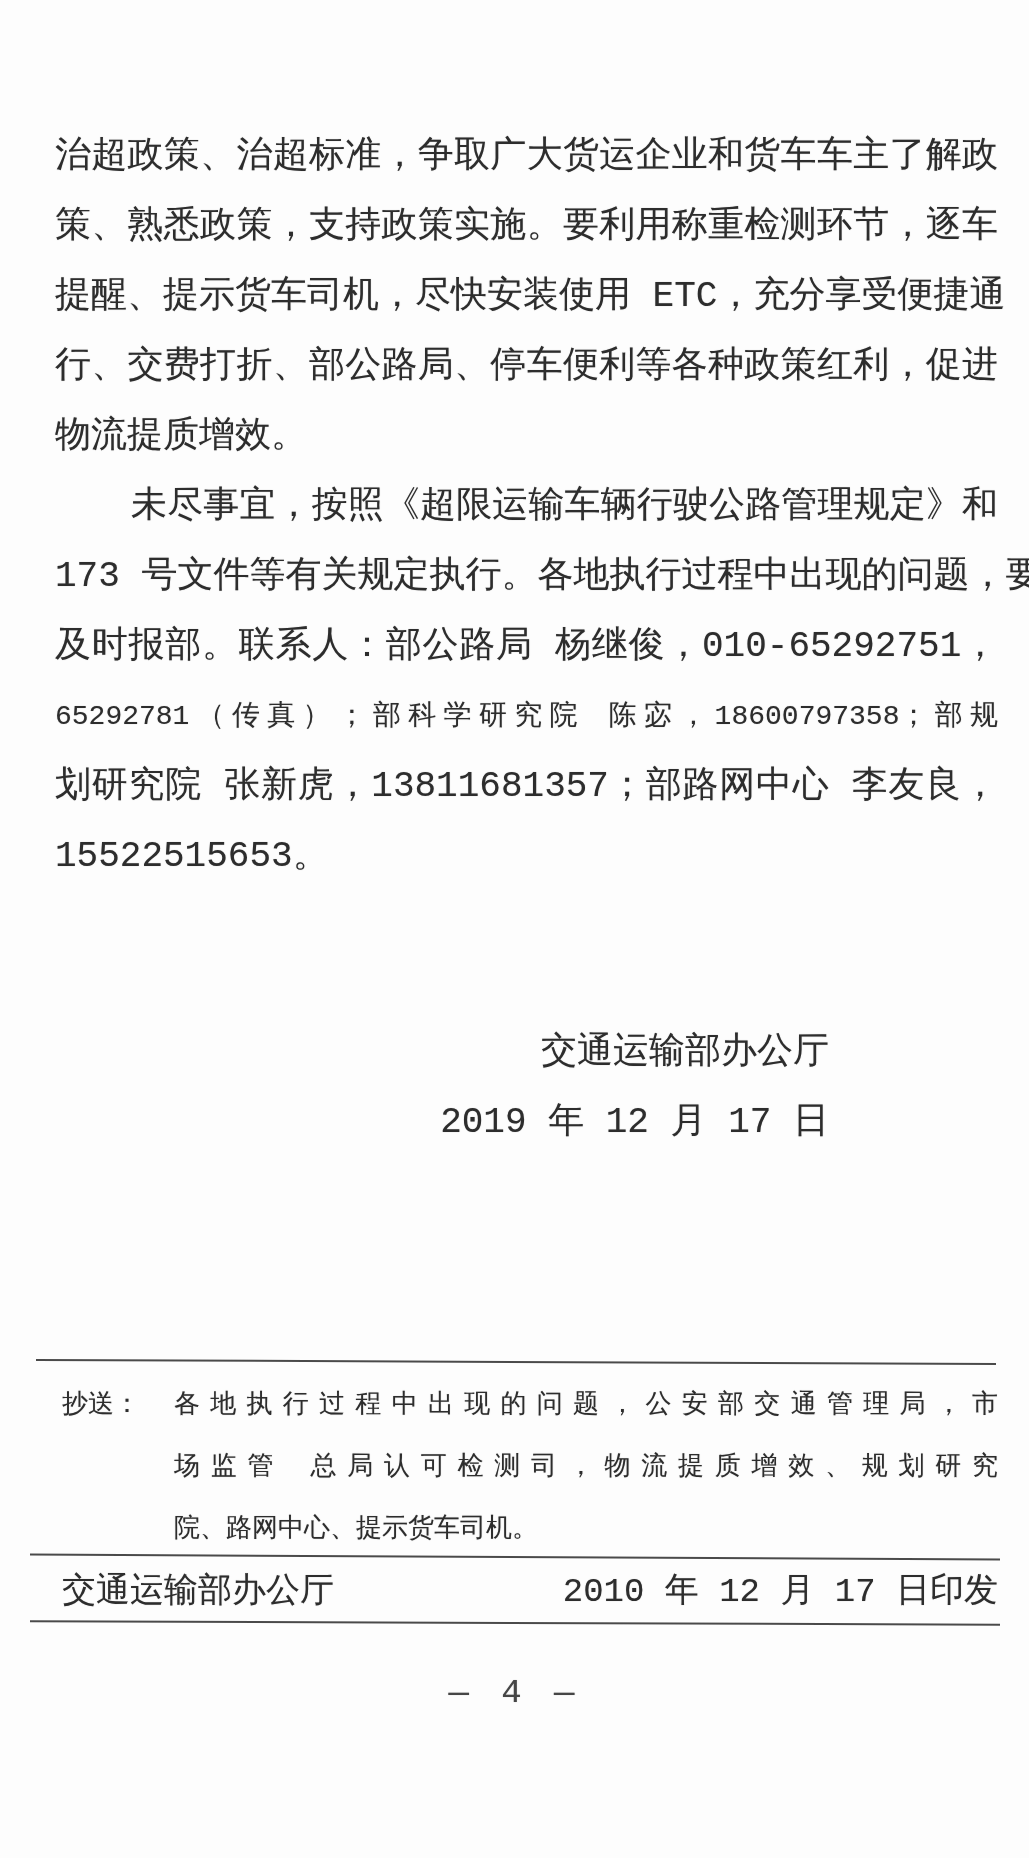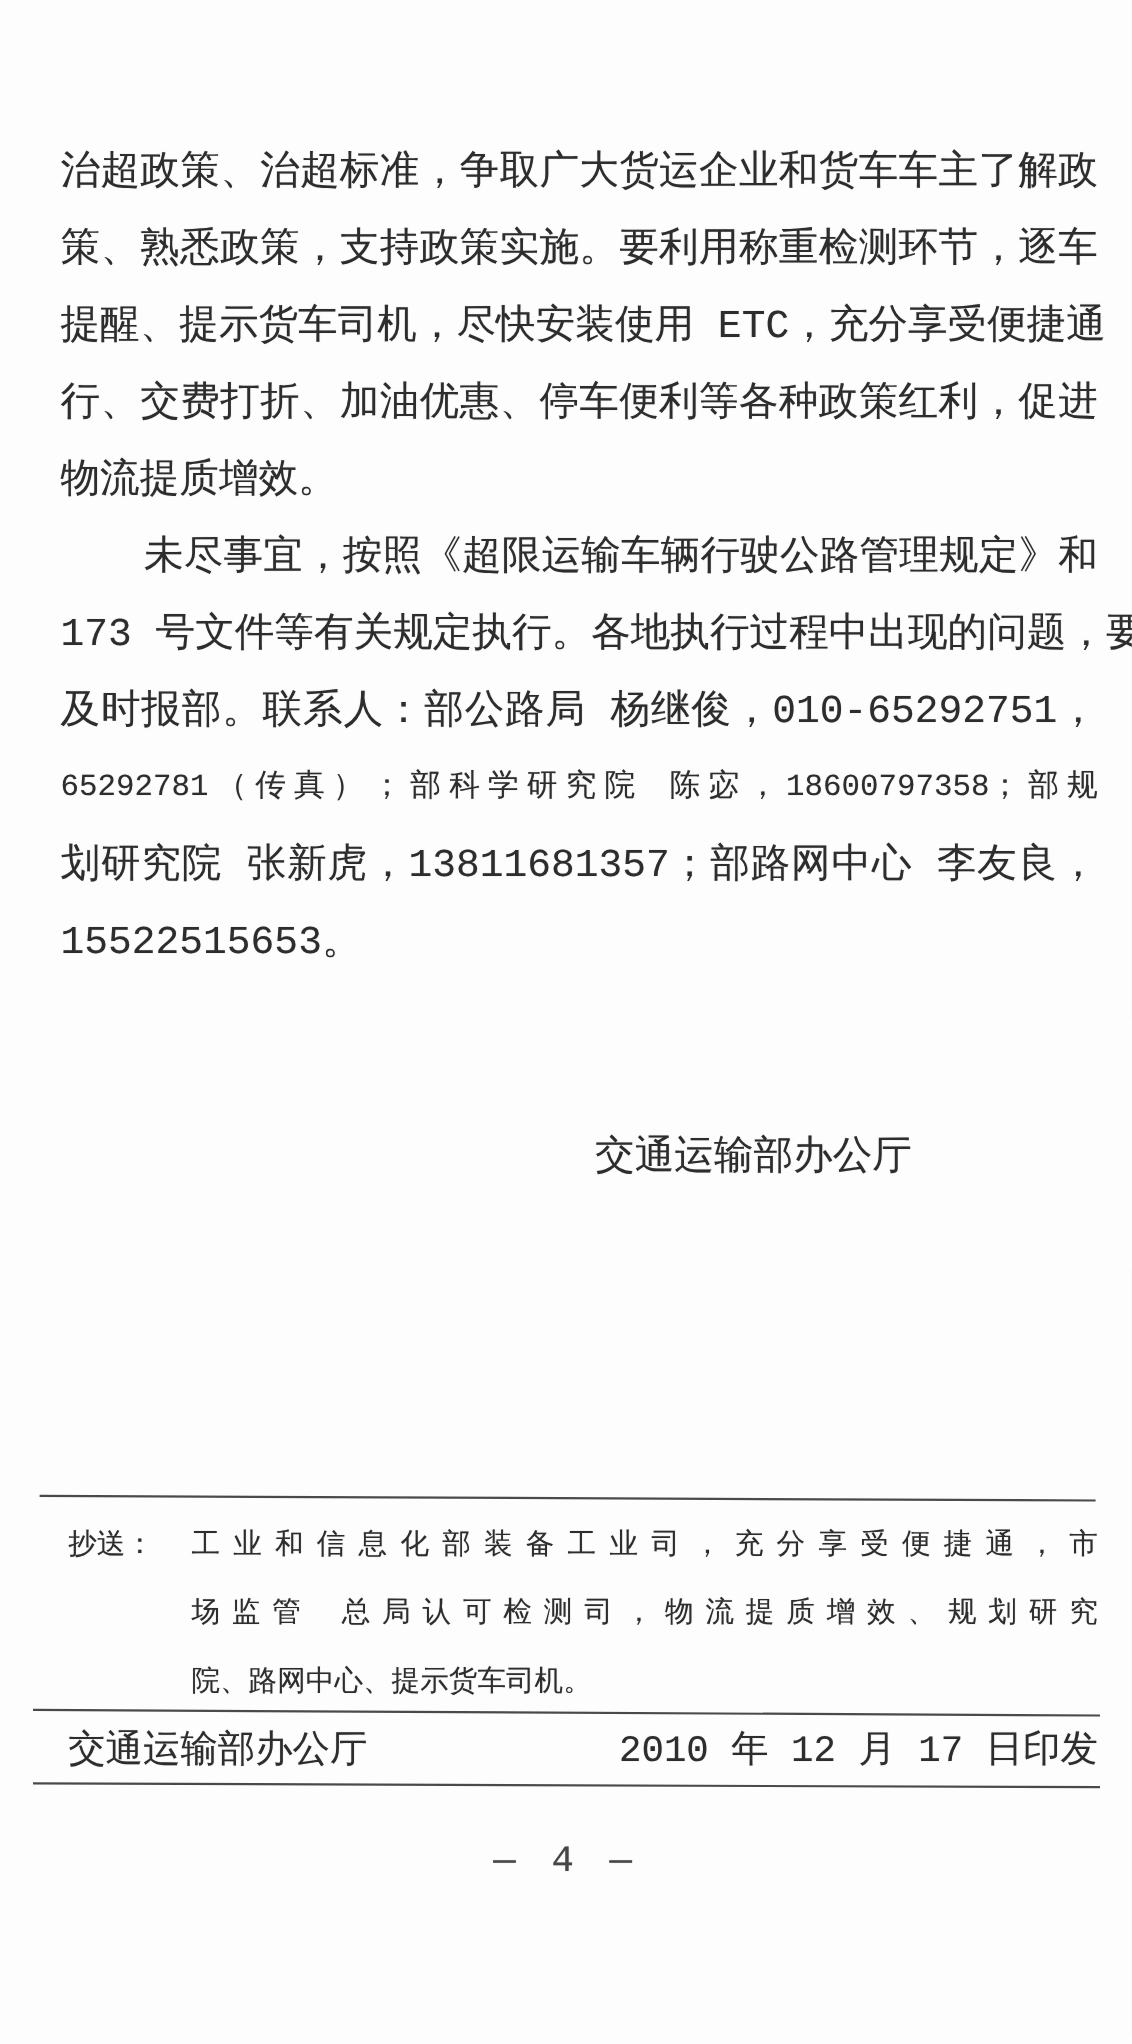--- a/index.html
+++ b/index.html
@@ -123,41 +123,42 @@
 </style>
 </head>
 <body>
 
 <div class="page">
 
   <div class="body-text scan-text">
     <div class="line">治超政策、治超标准，争取广大货运企业和货车车主了解政</div>
     <div class="line">策、熟悉政策，支持政策实施。要利用称重检测环节，逐车</div>
     <div class="line">提醒、提示货车司机，尽快安装使用 ETC，充分享受便捷通</div>
-    <div class="line">行、交费打折、加油优惠、停车便利等各种政策红利，促进</div>
+    <div class="line">行、交费打折、部公路局、停车便利等各种政策红利，促进</div>
     <div class="line short">物流提质增效。</div>
     <div class="para-gap"></div>
     <div class="line indent">未尽事宜，按照《超限运输车辆行驶公路管理规定》和</div>
     <div class="line">173 号文件等有关规定执行。各地执行过程中出现的问题，要</div>
     <div class="line">及时报部。联系人：部公路局 杨继俊，010-65292751，</div>
     <div class="line tight">65292781（传真）；部科学研究院 陈宓，18600797358；部规</div>
     <div class="line">划研究院 张新虎，13811681357；部路网中心 李友良，</div>
     <div class="line short">15522515653。</div>
   </div>
 
   <div class="signature scan-text">
     <div class="sig-line">交通运输部办公厅</div>
+    <div class="sig-line">2019 年 12 月 17 日</div>
   </div>
 
   <div class="rule rule-1"></div>
 
   <div class="cc-block scan-text">
     <div class="cc-label">抄送：</div>
     <div class="cc-lines">
-      <div class="cc-line">工业和信息化部装备工业司，充分享受便捷通，市</div>
+      <div class="cc-line">各地执行过程中出现的问题，公安部交通管理局，市</div>
       <div class="cc-line">场监管 总局认可检测司，物流提质增效、规划研究</div>
       <div class="cc-line short">院、路网中心、提示货车司机。</div>
     </div>
   </div>
 
   <div class="rule rule-2"></div>
 
   <div class="issuer-row scan-text">
     <div>交通运输部办公厅</div>
     <div>2010 年 12 月 17 日印发</div>

